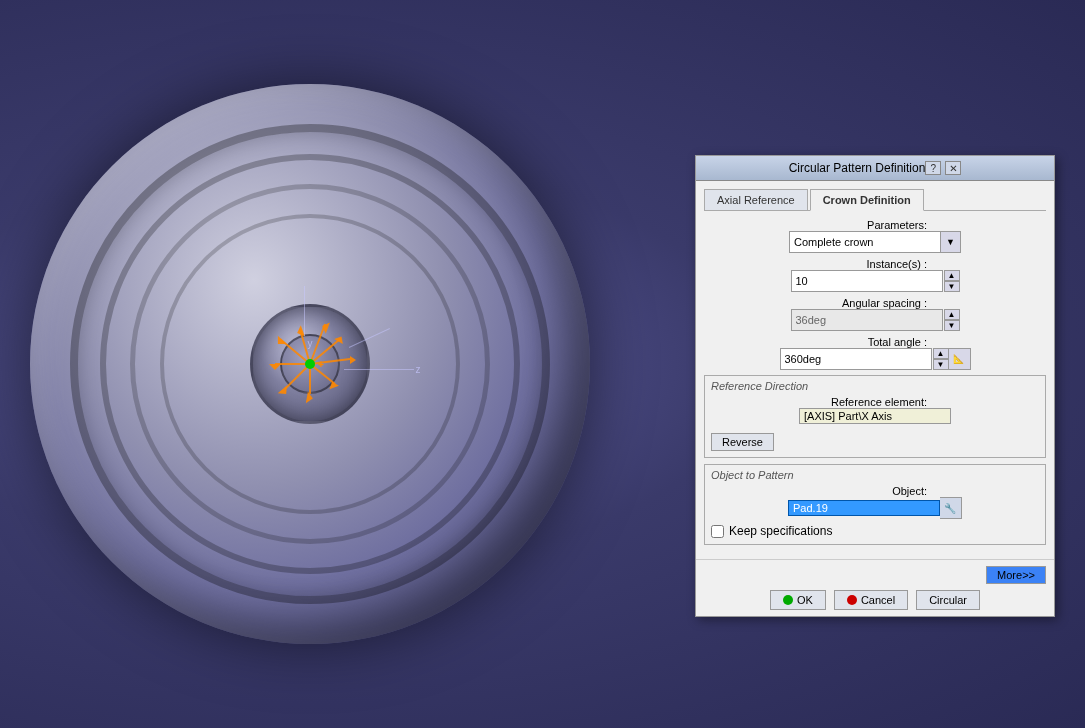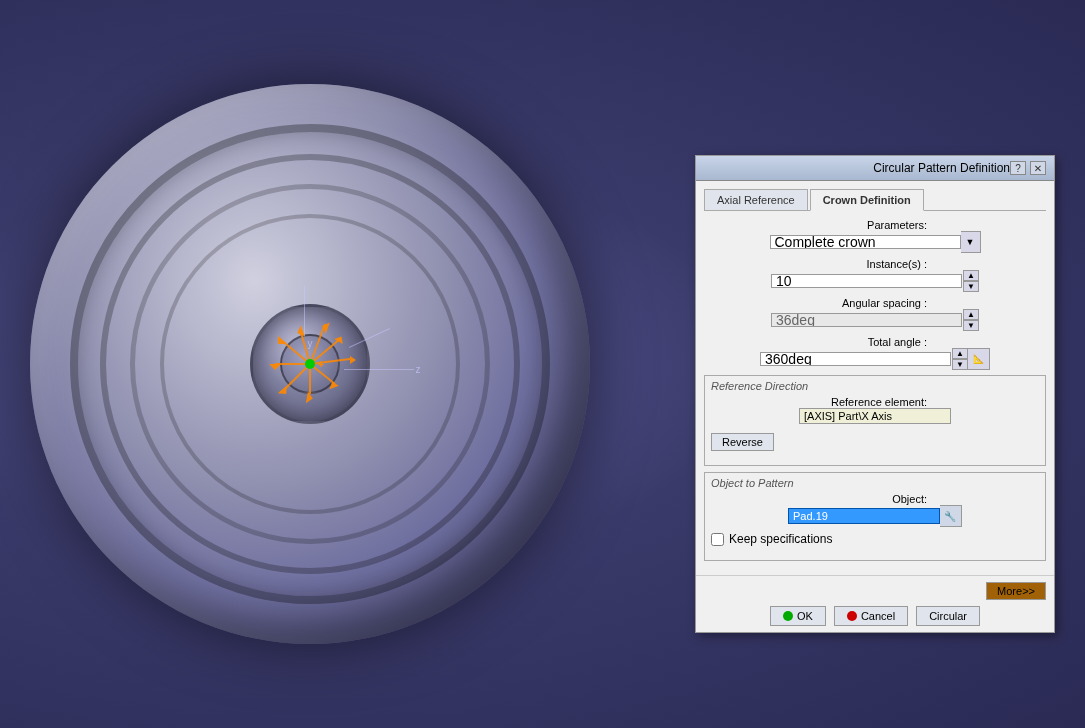--- a/index.html
+++ b/index.html
@@ -101,21 +101,21 @@
       width: 360px;
       background: #f0f0f0;
       border: 1px solid #999;
       box-shadow: 3px 3px 10px rgba(0,0,0,0.4);
     }
 
     .dialog-titlebar {
       background: linear-gradient(to bottom, #c8d4e8 0%, #a8b8d0 100%);
       padding: 5px 8px;
       display: flex;
-      justify-content: flex-end;
+      justify-content: center;
       align-items: center;
       border-bottom: 1px solid #888;
     }
 
     .dialog-title {
       font-size: 12px;
       font-weight: normal;
       color: #000;
     }
 
@@ -184,24 +184,24 @@
     }
 
     .form-input-wrap {
       flex: 1;
       display: flex;
       align-items: center;
     }
 
     .form-input {
       flex: 1;
-      height: 14px;
+      height: 22px;
       border: 1px solid #999;
       background: white;
-      font-size: 14px;
+      font-size: 11px;
       padding: 0 4px;
     }
 
     .form-input.disabled {
       background: #e8e8e8;
       color: #666;
     }
 
     .spinner-wrap {
       display: flex;
@@ -242,21 +242,21 @@
       display: flex;
       align-items: center;
       justify-content: center;
       font-size: 11px;
     }
 
     
     .section-group {
       border: 1px solid #aaa;
       margin-bottom: 6px;
-      padding: 4px 6px 14px;
+      padding: 4px 6px 6px;
     }
 
     .section-title {
       font-size: 11px;
       color: #555;
       margin-bottom: 4px;
       font-style: italic;
     }
 
     .ref-element-input {
@@ -311,21 +311,21 @@
     }
 
     .more-btn-row {
       display: flex;
       justify-content: flex-end;
       margin-bottom: 6px;
     }
 
     .more-btn {
       padding: 2px 10px;
-      background: #a16207;
+      background: #3b82f6;
       border: 1px solid #999;
       font-size: 11px;
       cursor: pointer;
     }
 
     .action-buttons {
       display: flex;
       justify-content: center;
       gap: 8px;
     }

